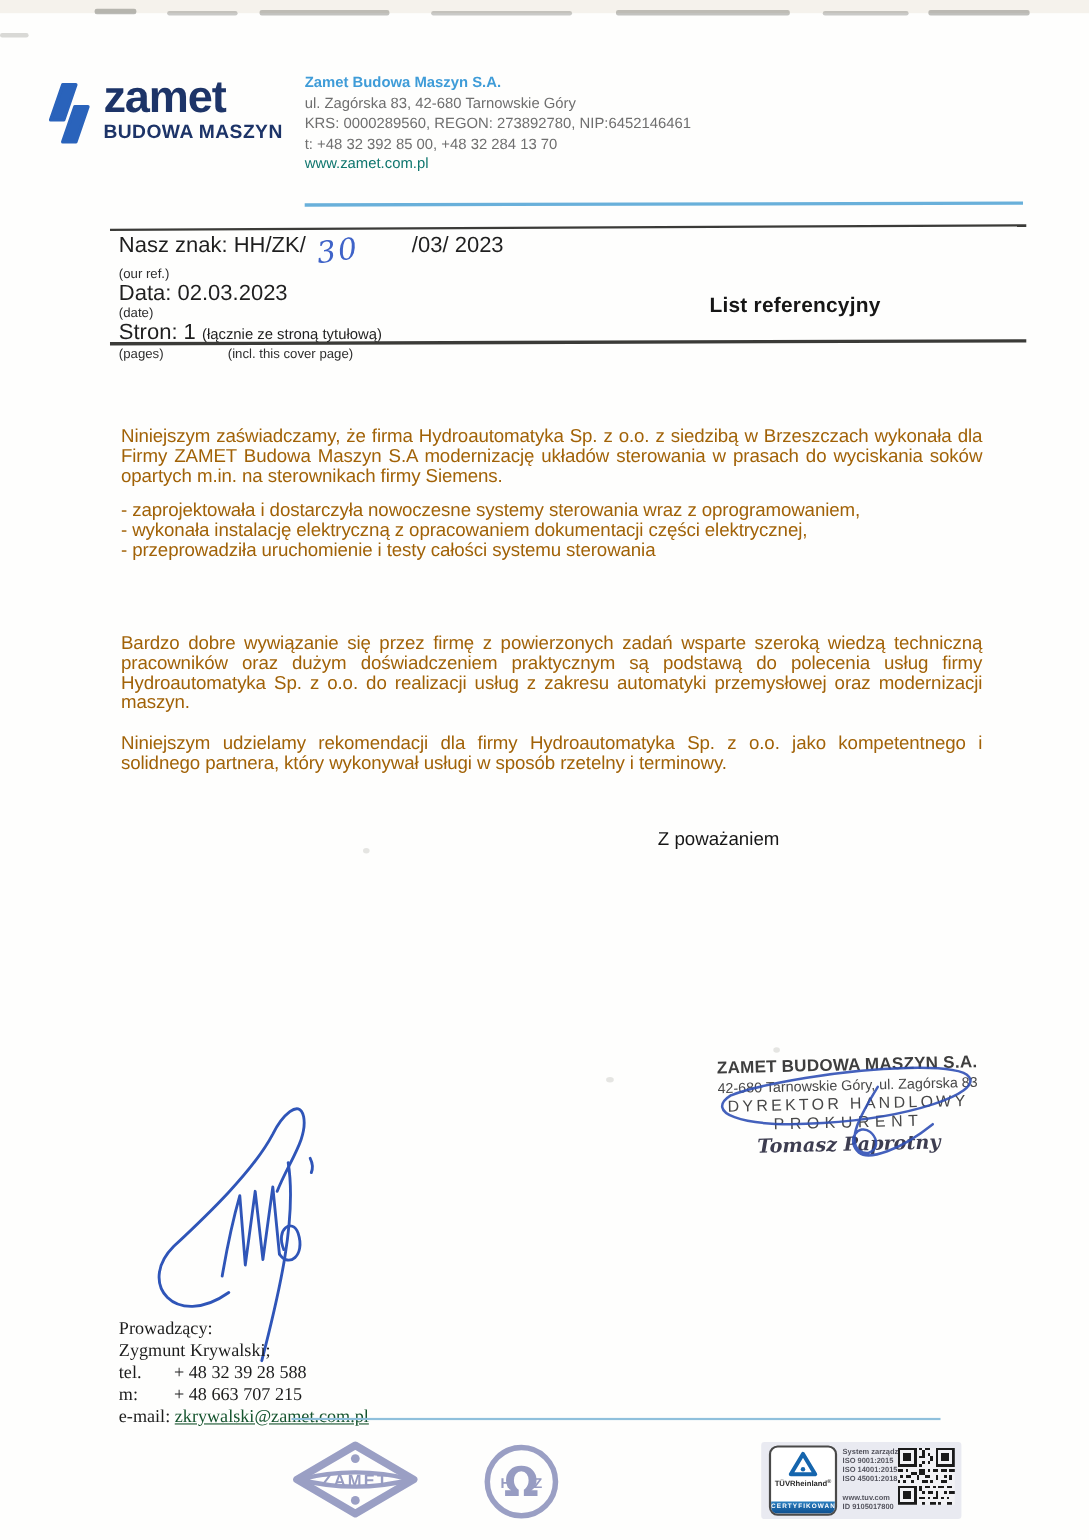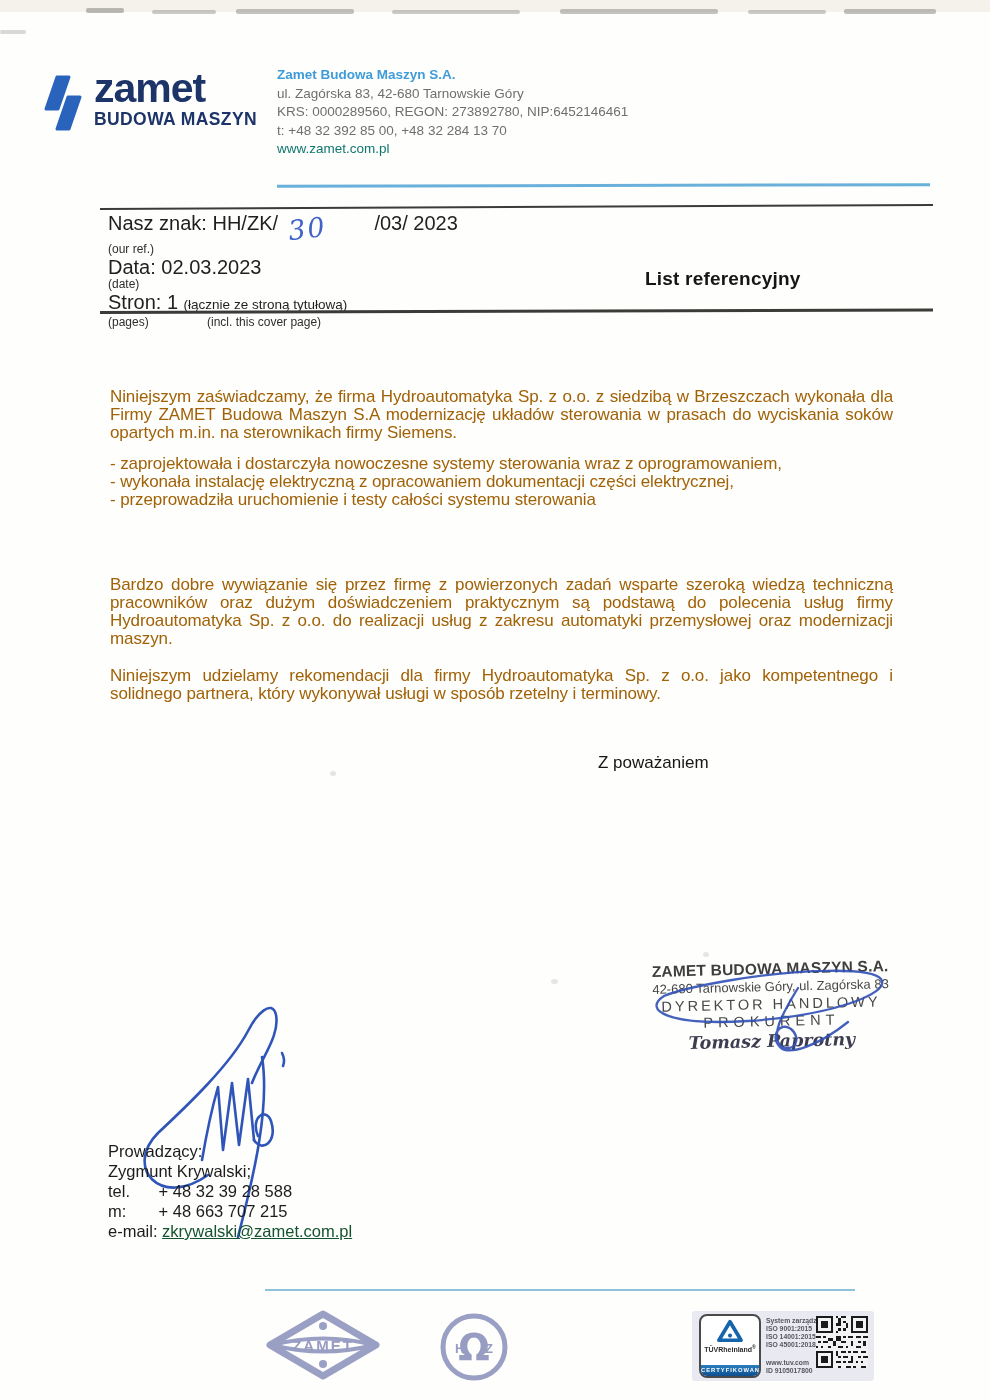--- a/index.html
+++ b/index.html
@@ -51,21 +51,21 @@
     position:absolute;left:652px;top:960px;width:238px;text-align:center;
     transform:rotate(-1.4deg);color:#474747;
   }
   .stamp-l1{font-size:15.5px;font-weight:600;letter-spacing:.2px;color:#3e3e3e;white-space:nowrap;}
   .stamp-l2{font-size:13px;margin-top:1px;white-space:nowrap;}
   .stamp-l3{font-size:14.5px;letter-spacing:3px;margin-top:2px;white-space:nowrap;}
   .stamp-l4{font-size:14.5px;letter-spacing:5px;margin-top:1px;}
   .stamp-l5{font-family:"DejaVu Serif", serif;font-style:italic;font-weight:700;font-size:17.5px;color:#3d3d50;margin-top:2px;}
   .pen{position:absolute;pointer-events:none;}
   
-  .contact{position:absolute;left:108px;top:1141px;font-size:16.5px;line-height:20px;color:#1c1c1c;}
+  .contact{position:absolute;left:108px;top:1198px;font-size:16.5px;line-height:20px;color:#1c1c1c;font-family:Liberation Serif, serif;}
   .c-label{display:inline-block;width:46px;}
   .c-label-m{display:inline-block;width:46px;}
   .email-link{color:#14532d;text-decoration:underline;}
   
   .footer-rule{position:absolute;left:265px;top:1289px;width:590px;height:2px;background:#8fc0dc;}
   .seal{position:absolute;opacity:.92;}
   .tuv-panel{position:absolute;left:692px;top:1311px;width:182px;height:70px;background:#e9eaf1;border-radius:3px;}
   .tuv-badge{
     position:absolute;left:7px;top:3px;width:58px;height:60px;background:#fff;
     border:2.5px solid #4a4a4a;border-radius:8px;overflow:hidden;

